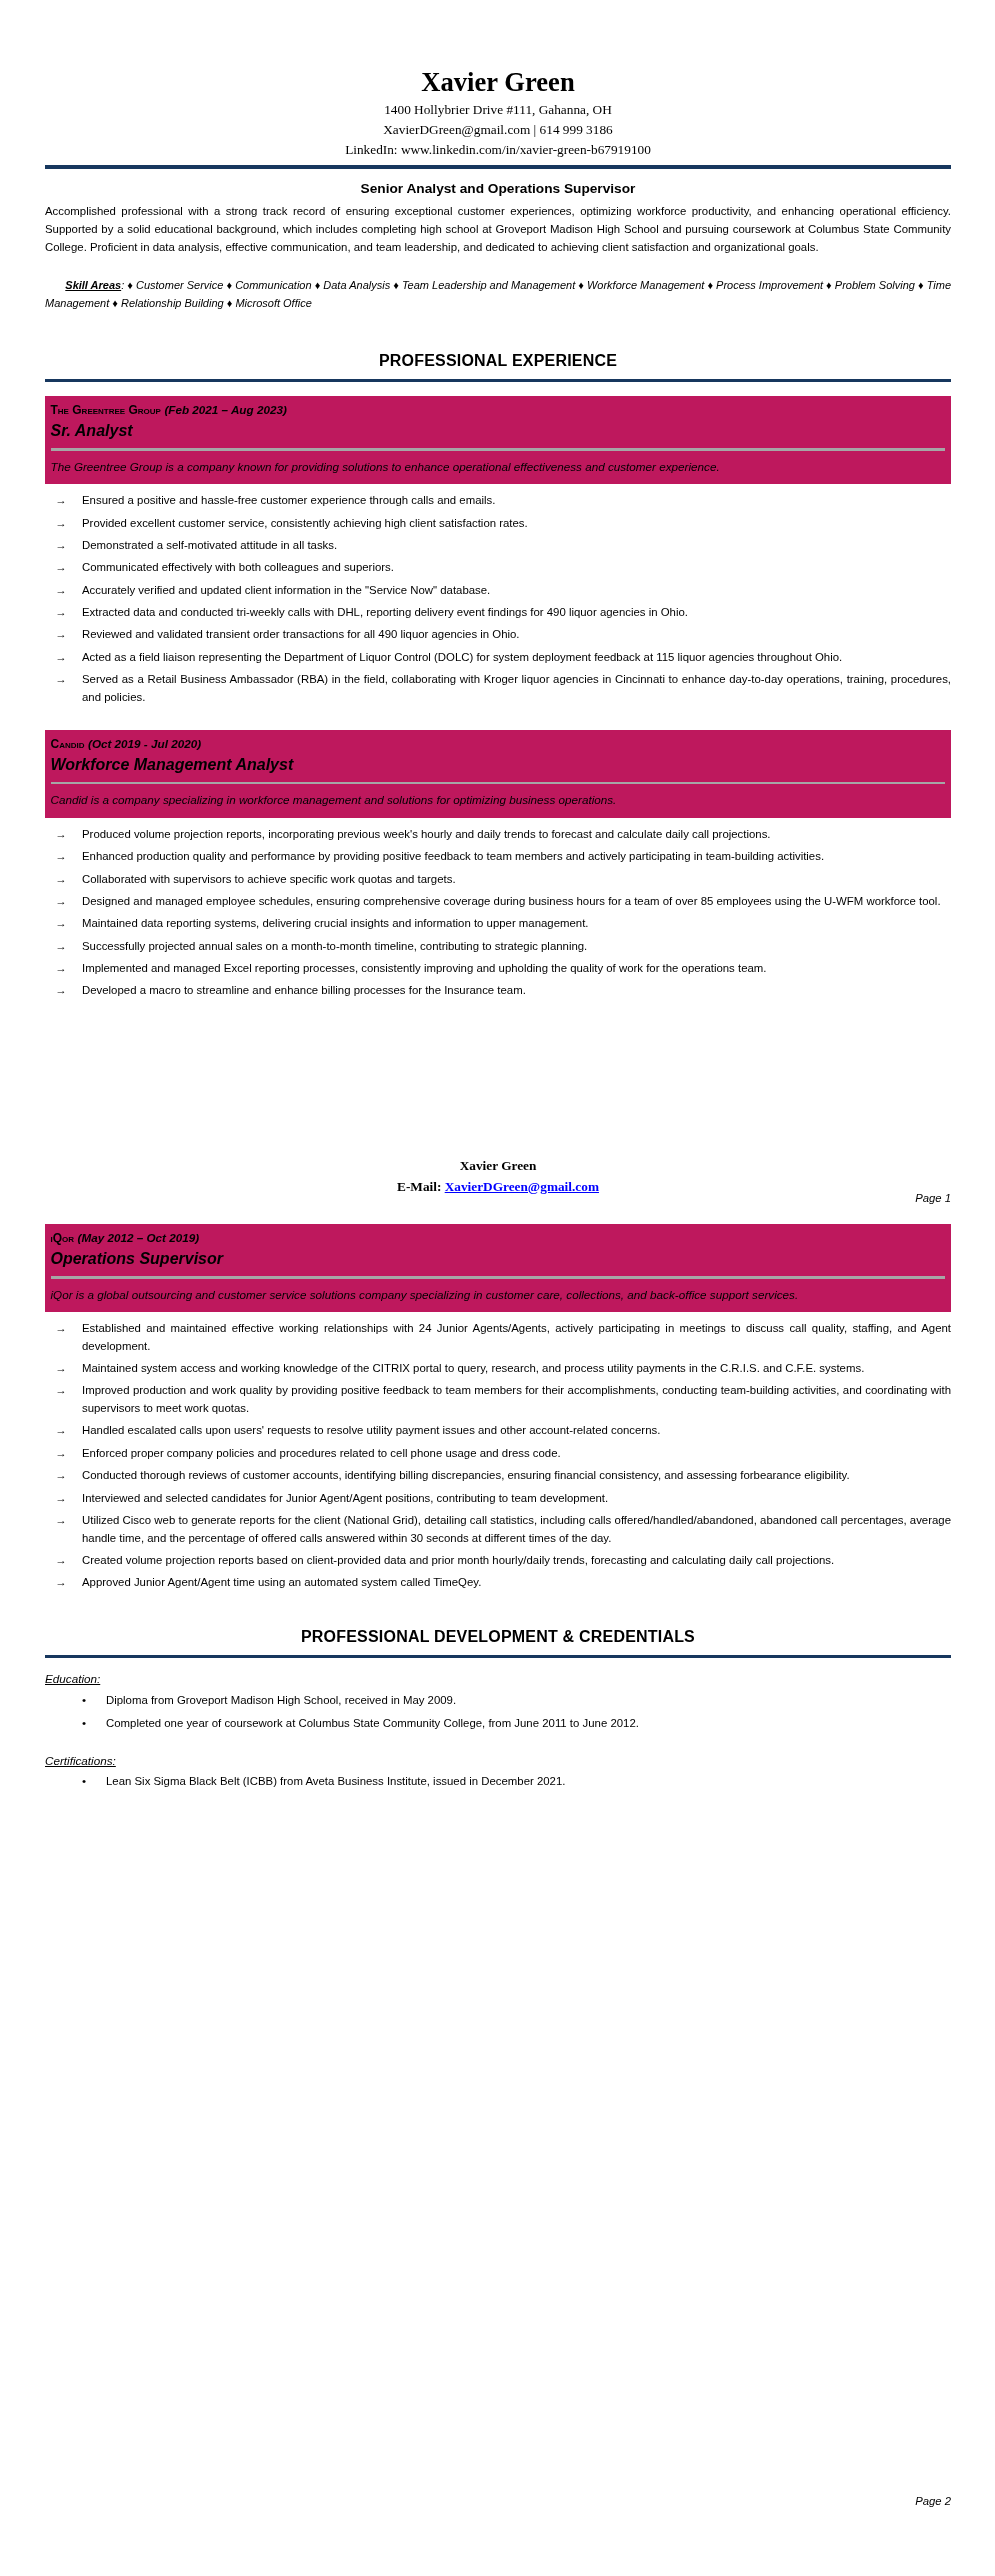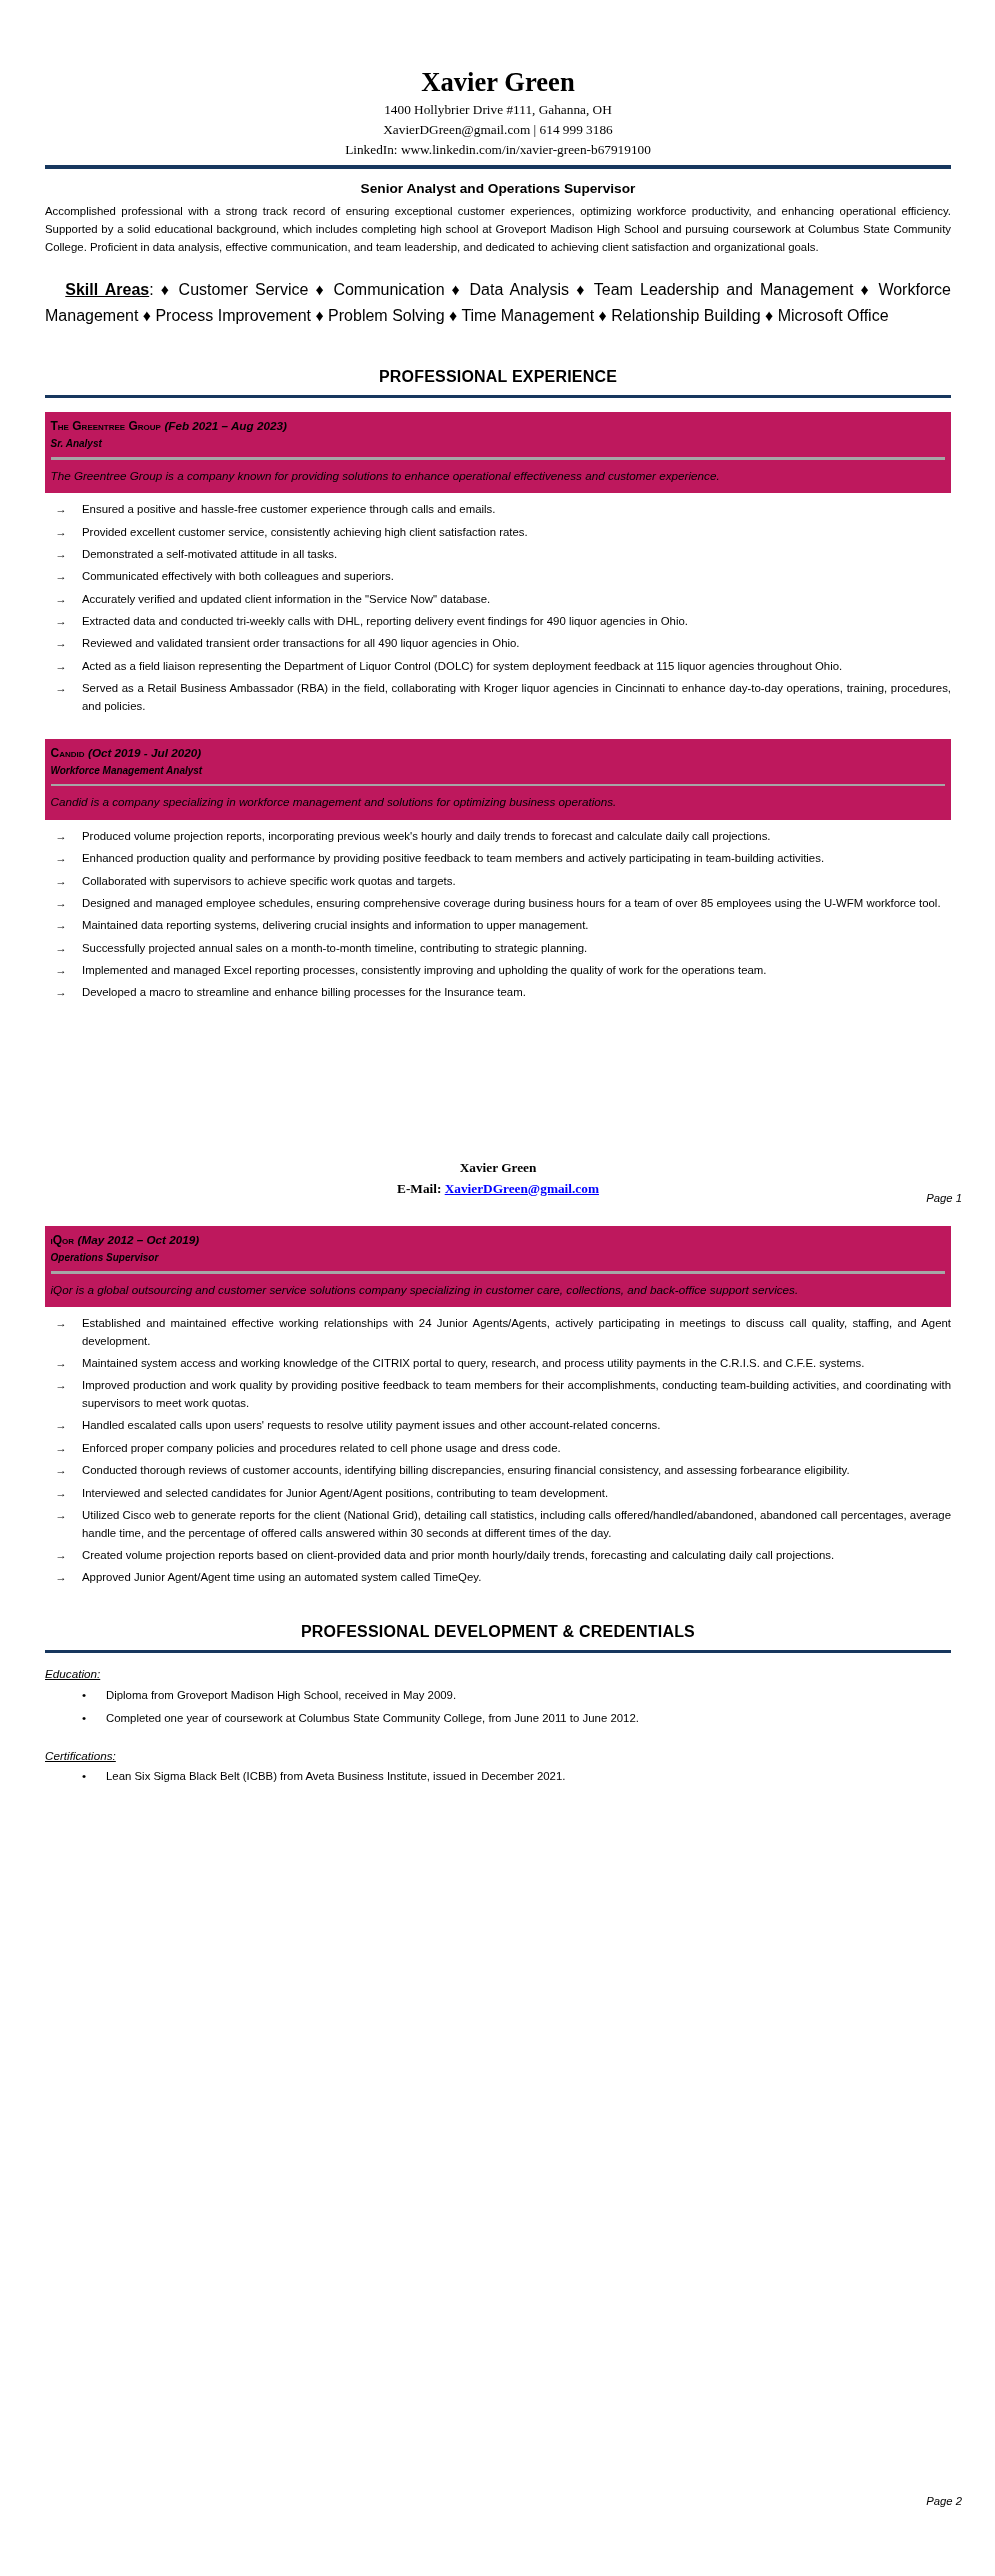--- a/index.html
+++ b/index.html
@@ -18,52 +18,52 @@
   .name {
     font-family:"Liberation Serif", serif;
     font-size:26.6px; font-weight:bold; text-align:center; line-height:1.15;
   }
   .contact { margin-top:2.3px; font-family:"Liberation Serif", serif;
     font-size:13.3px; font-weight:normal; text-align:center; line-height:1.5; }
   .rule { height:3.9px; background:#17375e; margin-top:5.5px; }
   .rule-thin { height:3.1px; margin-top:9.4px; }
   .doc-title { font-size:13.7px; font-weight:bold; text-align:center; margin:11.7px 0 0 0; }
   .summary { font-size:11.4px; line-height:1.57; text-align:justify; margin:7px 0 0 0; }
-  .skills { font-size:16px; margin:21px 0 0 0;
+  .skills { font-size:11px; font-style:italic; margin:21px 0 0 0;
     text-align:justify; text-indent:20.3px; line-height:1.6; }
   .skills-label { font-weight:bold; text-decoration:underline; }
   .section-heading { font-size:16px; font-weight:bold; text-align:center;
     margin:39px 0 0 0; letter-spacing:0.2px; }
   .section-heading.credentials { margin-top:36px; }
   
   .job { margin-top:14px; }
   .job.candid { margin-top:23.4px; }
   .job.iqor { margin-top:26.6px; }
   .job-box { background:#be185d; padding:7px 6.2px 8.6px 5.5px; }
   .job-company { font-size:12px; font-weight:bold; font-variant:small-caps; }
   .job-dates { font-size:11.7px; font-weight:bold; font-style:italic; }
-  .job-role { font-size:10px; font-weight:bold; font-style:italic; margin-top:4.7px; }
+  .job-role { font-size:16px; font-weight:bold; font-style:italic; margin-top:4.7px; }
   .job-divider { height:2.3px; background:#a6a6a6; margin:8.6px 0 0 0; }
   .job-desc { font-size:11.7px; font-style:italic; line-height:1.55; margin-top:7px; text-align:justify; }
   .bullets { list-style:none; margin:7.8px 0 0 0; padding:0; font-size:11.4px; }
   .bullets li { position:relative; padding-left:37px; margin-bottom:4.7px;
     line-height:1.55; text-align:justify; }
   .bullets li::before { content:"\2192"; position:absolute; left:10.2px; top:0; }
   
   .page2-header { margin-top:156px; text-align:center;
     font-family:"Liberation Serif", serif; font-size:13.3px; font-weight:bold; line-height:1.55; }
   .email-link { color:#0000ff; text-decoration:underline; }
   
   .cred-label { font-size:11.7px; font-style:italic; text-decoration:underline; margin-top:14px; }
   .cred-label.certs { margin-top:22px; }
   .dot-list { list-style:none; margin:6.2px 0 0 0; padding:0; font-size:11.4px; }
   .dot-list li { position:relative; padding-left:61px; margin-bottom:6.2px; line-height:1.5; }
   .dot-list li::before { content:"\2022"; position:absolute; left:37px; top:-0.8px; font-size:11.7px; }
   
-  .page-marker { position:absolute; right:34px; font-size:11.3px; font-style:italic; }
+  .page-marker { position:absolute; right:45px; font-size:11.3px; font-style:italic; }
   .marker-1 { top:1192px; }
   .marker-2 { top:2495px; }
 </style>
 </head>
 <body>
 
 <div class="page">
 
   <header>
     <div class="name">Xavier Green</div>

